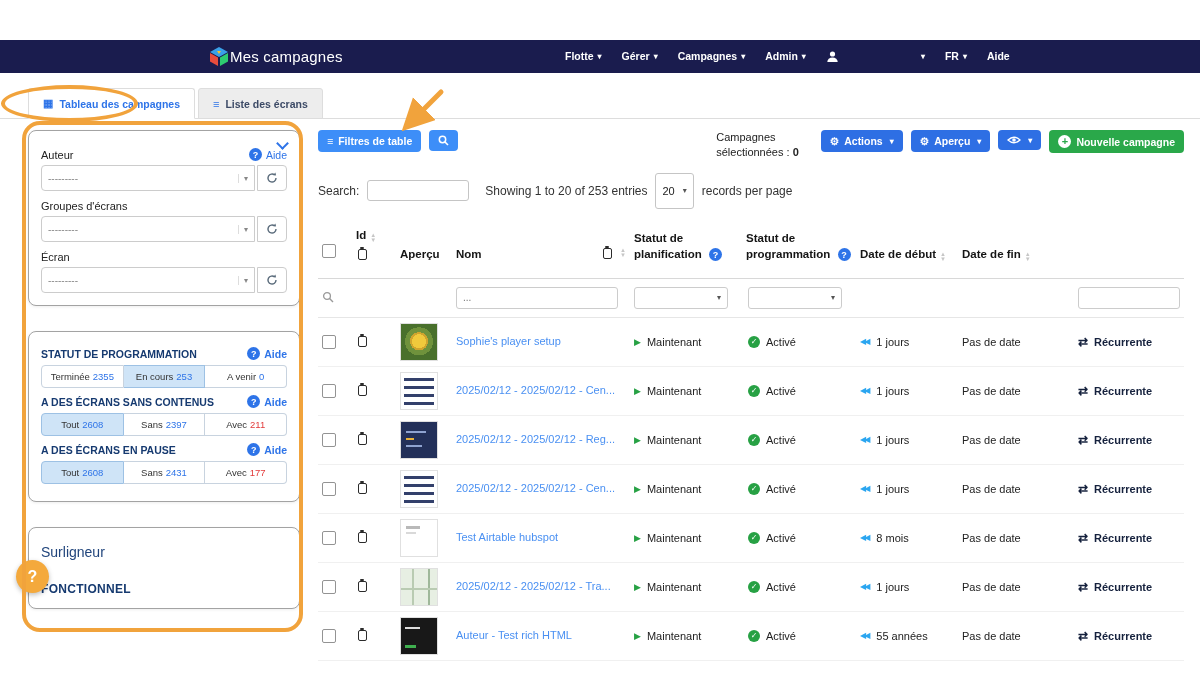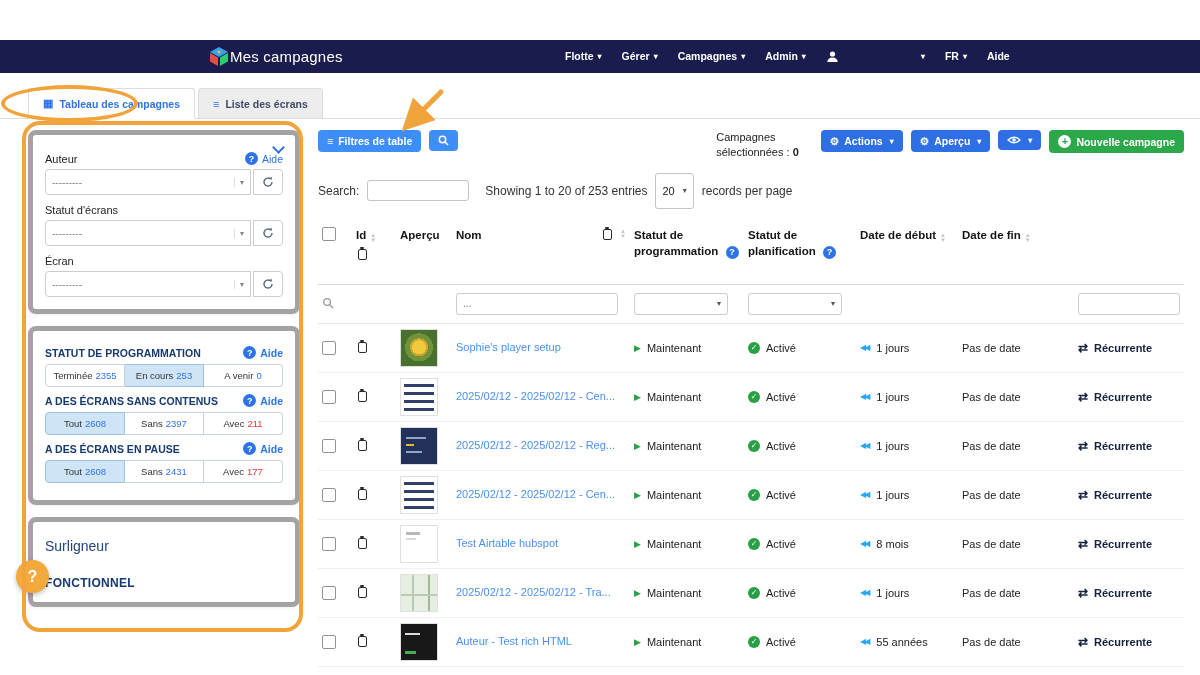--- a/index.html
+++ b/index.html
@@ -18,21 +18,21 @@
   
   .tabstrip{position:absolute;top:88px;left:0;width:100%;height:31px;border-bottom:1px solid #ddd;background:#fff}
   .tabs{position:absolute;left:28px;bottom:-1px;display:flex;gap:3px}
   .tab{display:flex;align-items:center;gap:6px;padding:8px 14px;font-size:10.5px;font-weight:bold;border:1px solid #ddd;border-radius:3px 3px 0 0;cursor:pointer;white-space:nowrap}
   .tab.active{background:#fff;color:#2e74e8;border-bottom:1px solid #fff}
   .tab.inactive{background:#ededed;color:#3c4a66;border-bottom:1px solid #ddd}
   .tab .ticon{color:#2e74e8;font-size:11px}
 
   
   .sidebar{position:absolute;left:28px;top:130px;width:272px}
-  .panel{background:#fff;border:5px solid #a3a3a3;border-radius:8px;box-shadow:0 1px 3px rgba(0,0,0,.07);padding:8px 12px 12px;margin-bottom:12px;position:relative}
+  .panel{background:#fff;border:1px solid #a3a3a3;border-radius:8px;box-shadow:0 1px 3px rgba(0,0,0,.07);padding:8px 12px 12px;margin-bottom:25px;position:relative}
   .collapse-chevron{position:absolute;top:8px;right:12px;width:9px;height:9px;border-right:2px solid #2e74e8;border-bottom:2px solid #2e74e8;transform:rotate(45deg);cursor:pointer}
   .flabel{display:flex;justify-content:space-between;align-items:center;font-size:11px;color:#222;margin:9px 0 4px}
   .aide{display:inline-flex;gap:4px;align-items:center;color:#2e74e8;font-size:10.5px;cursor:pointer}
   .qmark{display:inline-flex;width:13px;height:13px;border-radius:50%;background:#2e74e8;color:#fff;font-size:9px;font-weight:bold;align-items:center;justify-content:center;flex:none}
   .selgrp{display:flex}
   .sel{flex:1;height:26px;border:1px solid #ccc;border-radius:4px 0 0 4px;display:flex;align-items:center;justify-content:space-between;padding:0 6px;font-size:10px;color:#8a8a8a;background:#fff;cursor:pointer}
   .sel .scaret{color:#888;font-size:8px;border-left:1px solid #ddd;padding-left:5px}
   .refresh{width:30px;height:26px;border:1px solid #ccc;border-left:1px solid #ccc;border-radius:0 4px 4px 0;background:#fff;display:flex;align-items:center;justify-content:center;cursor:pointer;margin-left:2px}
   .stitle{display:flex;justify-content:space-between;align-items:center;margin:7px 0 5px;font-size:10.5px;font-weight:bold;color:#163a70}
   .btngroup{display:flex;margin-bottom:5px}
@@ -60,21 +60,21 @@
   .selected-info{font-size:11px;color:#222;line-height:1.35;margin-right:14px;white-space:nowrap}
   .plus-circle{width:13px;height:13px;border-radius:50%;background:#fff;color:#2aa84a;font-weight:bold;font-size:11px;line-height:13px;text-align:center;flex:none}
   .controls{display:flex;align-items:center;margin-top:13px;font-size:12px;color:#333;gap:8px}
   .search-input{width:102px;height:21px;border:1px solid #c5c5c5;border-radius:3px;font-family:inherit;padding:0 5px;font-size:11px}
   .showing{margin-left:8px}
   .page-select{height:21px;border:1px solid #c5c5c5;border-radius:3px;font-size:11px;display:inline-flex;align-items:center;gap:8px;padding:17px 6px;cursor:pointer;color:#222}
   .page-select .scaret{font-size:8px;color:#555}
 
   
   .table{margin-top:14px;width:100%}
-  .thead{display:flex;align-items:flex-start;padding:4px 0 22px;border-bottom:1px solid #d8d8d8}
+  .thead{display:flex;align-items:flex-end;padding:4px 0 16px;border-bottom:1px solid #d8d8d8}
   .hcell{font-size:11.5px;font-weight:bold;color:#151515;padding:0 4px;line-height:1.4}
   .w-check{width:34px;flex:none}
   .w-id{width:44px;flex:none}
   .w-thumb{width:56px;flex:none}
   .w-nom{width:178px;flex:none}
   .w-prog{width:114px;flex:none}
   .w-plan{width:112px;flex:none}
   .w-deb{width:102px;flex:none}
   .w-fin{width:116px;flex:none}
   .w-type{flex:1;min-width:0}
@@ -199,21 +199,21 @@
         </div>
         <button class="refresh">
           <svg width="12" height="12" viewBox="0 0 12 12">
               <path d="M10 6a4 4 0 1 1-1.3-2.9" fill="none" stroke="#5a6b7b" stroke-width="1.4"></path>
               <path d="M9.4 0.6 L10.1 3.5 L7.2 3.1 z" fill="#5a6b7b"></path>
             </svg>
         </button>
       </div>
 
       <div class="flabel">
-        <span>Statut d'écrans</span>
+        <span>Groupes d'écrans</span>
       </div>
       <div class="selgrp">
         <div class="sel">
           <span>---------</span>
             <span class="scaret">▾</span>
         </div>
         <button class="refresh">
           <svg width="12" height="12" viewBox="0 0 12 12">
               <path d="M10 6a4 4 0 1 1-1.3-2.9" fill="none" stroke="#5a6b7b" stroke-width="1.4"></path>
               <path d="M9.4 0.6 L10.1 3.5 L7.2 3.1 z" fill="#5a6b7b"></path>
@@ -363,26 +363,26 @@
           <span style="display:inline-flex;align-items:center;gap:2px">
             <span class="copy-btn">
                 <span class="clip"></span>
               </span>
             <span class="sort">
                 <span>▲</span>
                 <span>▼</span>
               </span>
           </span>
         </div>
+        <div class="hcell w-plan">
+          <span>Statut de planification</span>
+          <span class="qmark" style="margin-left:4px">?</span>
+        </div>
         <div class="hcell w-prog">
           <span>Statut de programmation</span>
-          <span class="qmark" style="margin-left:4px">?</span>
-        </div>
-        <div class="hcell w-plan">
-          <span>Statut de planification</span>
           <span class="qmark" style="margin-left:4px">?</span>
         </div>
         <div class="hcell w-deb">
           <span>Date de début</span><span class="sort">
               <span>▲</span>
               <span>▼</span>
             </span>
         </div>
         <div class="hcell w-fin">
           <span>Date de fin</span><span class="sort">

